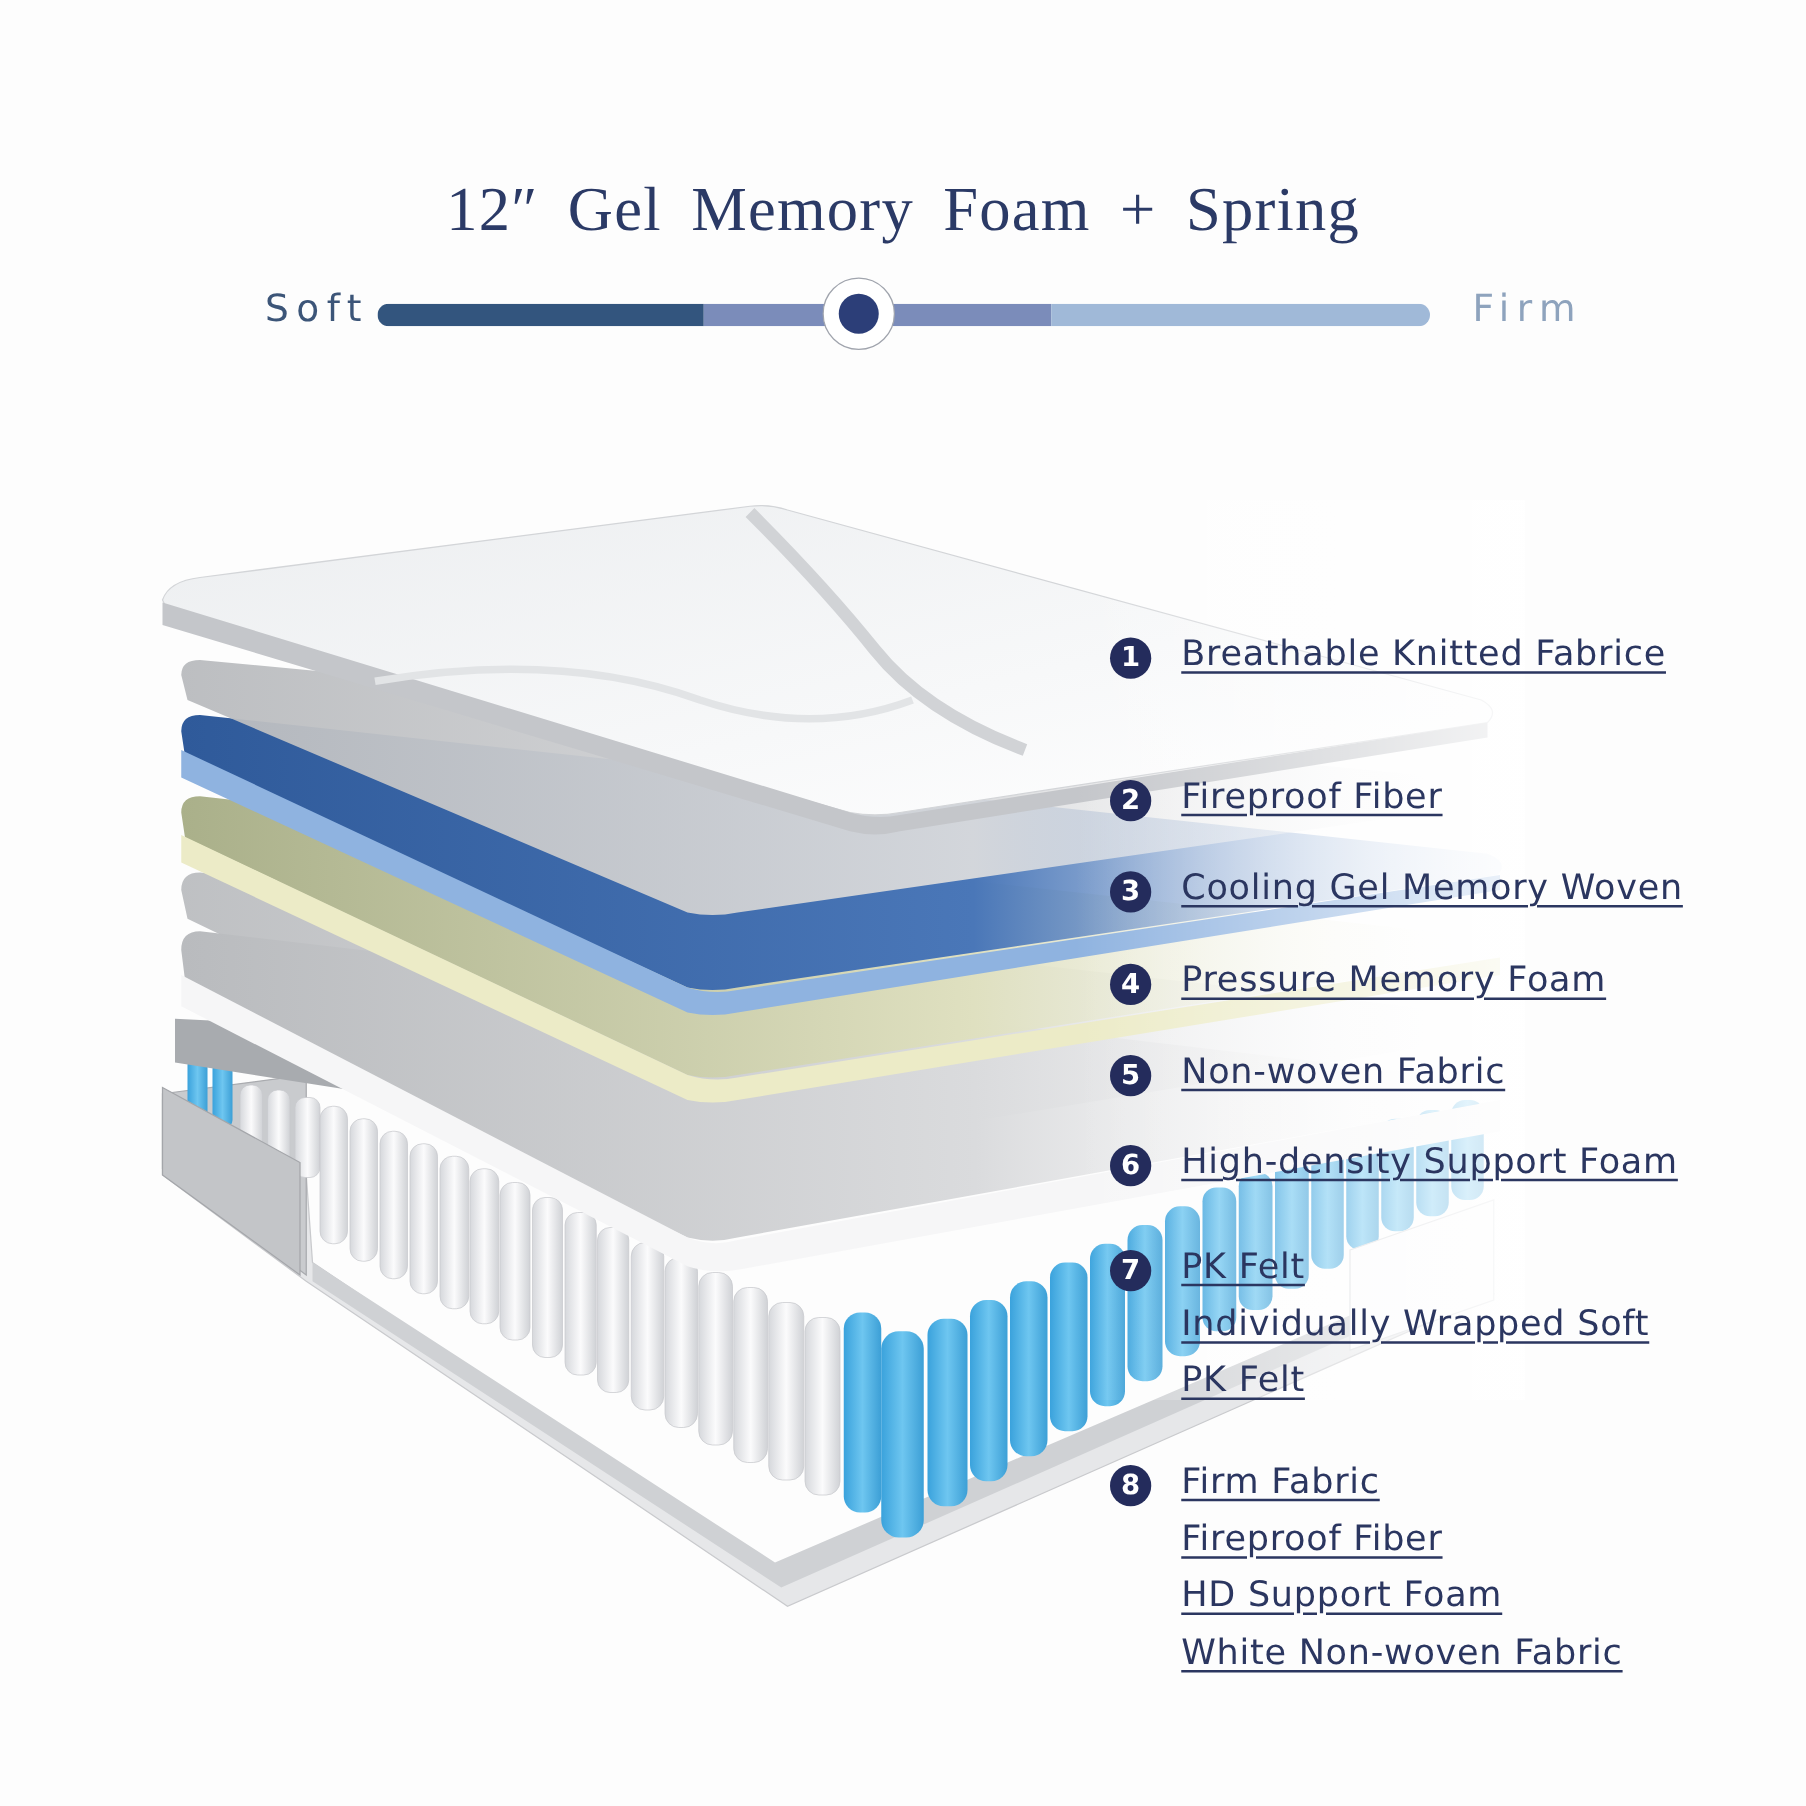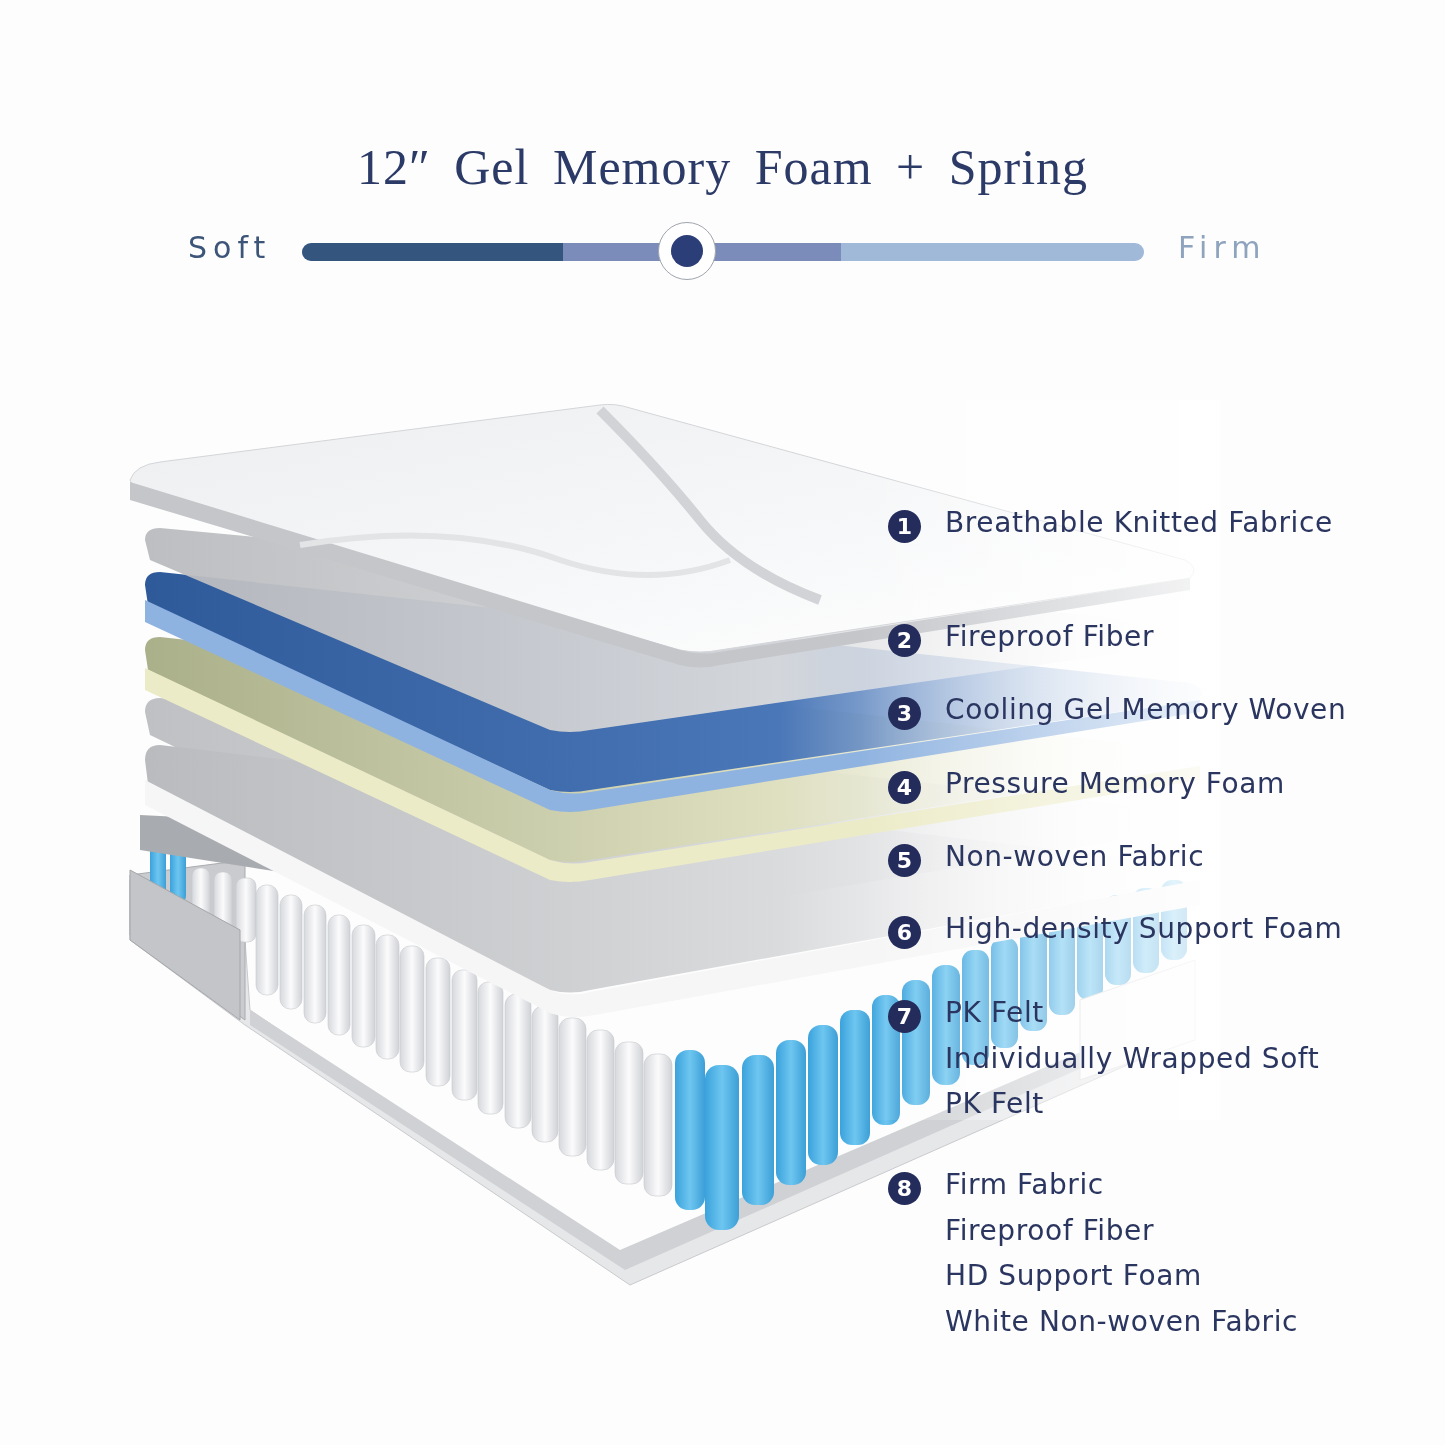--- a/index.html
+++ b/index.html
@@ -1,33 +1,33 @@
 <!DOCTYPE html>
 <html><head>
 <meta charset="utf-8">
 <style>
   html, body { margin: 0; padding: 0; background: #fdfdfd; }
   body { width: 1445px; height: 1445px; position: relative; overflow: hidden;
          font-family: "DejaVu Sans", "Liberation Sans", sans-serif; color: #2a3560; }
   .title { position: absolute; top: 138px; left: 0; width: 1445px; text-align: center;
            font-size: 50px; letter-spacing: 1px; color: #2b3a66; word-spacing: 10px; font-family: Liberation Serif, serif; }
   .scale-label { position: absolute; top: 230px; font-size: 30px; letter-spacing: 6px; }
-  .soft { left: 188px; color: #3c5578; }
+  .soft { left: 212px; color: #3c5578; }
   .firm { left: 1134px; color: #8ea3bd; margin-left: 44px; }
   .track { position: absolute; left: 302px; top: 243px; width: 842px; height: 18px; border-radius: 9px; overflow: hidden; display: flex; }
   .seg { height: 100%; }
   .knob-outer { position: absolute; left: 658px; top: 222px; width: 58px; height: 58px; border-radius: 50%;
                 background: #fff; border: 1.5px solid #a0a4ad; box-sizing: border-box; }
   .knob-inner { position: absolute; left: 12px; top: 12px; width: 32px; height: 32px; border-radius: 50%; background: #2c3e78; }
   .art { position: absolute; left: 0; top: 0; }
   .legend-item { position: absolute; left: 888px; }
   .badge { position: absolute; left: 0; width: 33px; height: 33px; border-radius: 50%; background: #242c5c;
            color: #fff; font-size: 22px; font-weight: bold; text-align: center; line-height: 33px; }
   .lines { position: absolute; left: 57px; top: -10px; white-space: nowrap; }
-  .line { display: block; font-size: 28px; line-height: 45.5px; color: #2b3660; 
+  .line { display: block; font-size: 28px; line-height: 45.5px; color: #2b3660; text-decoration: underline;
           text-decoration-thickness: 2px; text-underline-offset: 5px; letter-spacing: 0.6px; }
 </style>
 </head>
 <body>
 
 <div class="title">12″ Gel  Memory  Foam + Spring</div>
 
 <div>
   <span class="scale-label soft">Soft</span>
   <div class="track">

